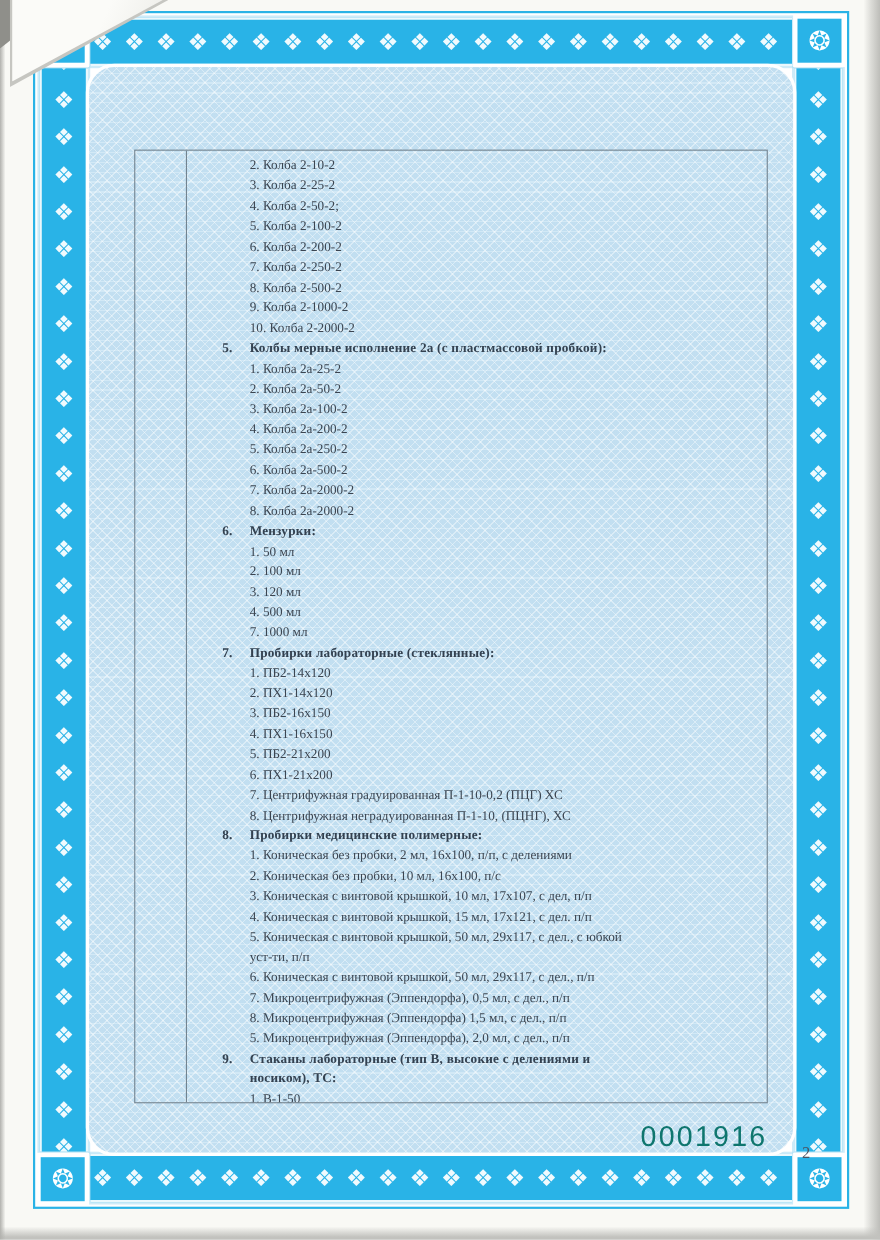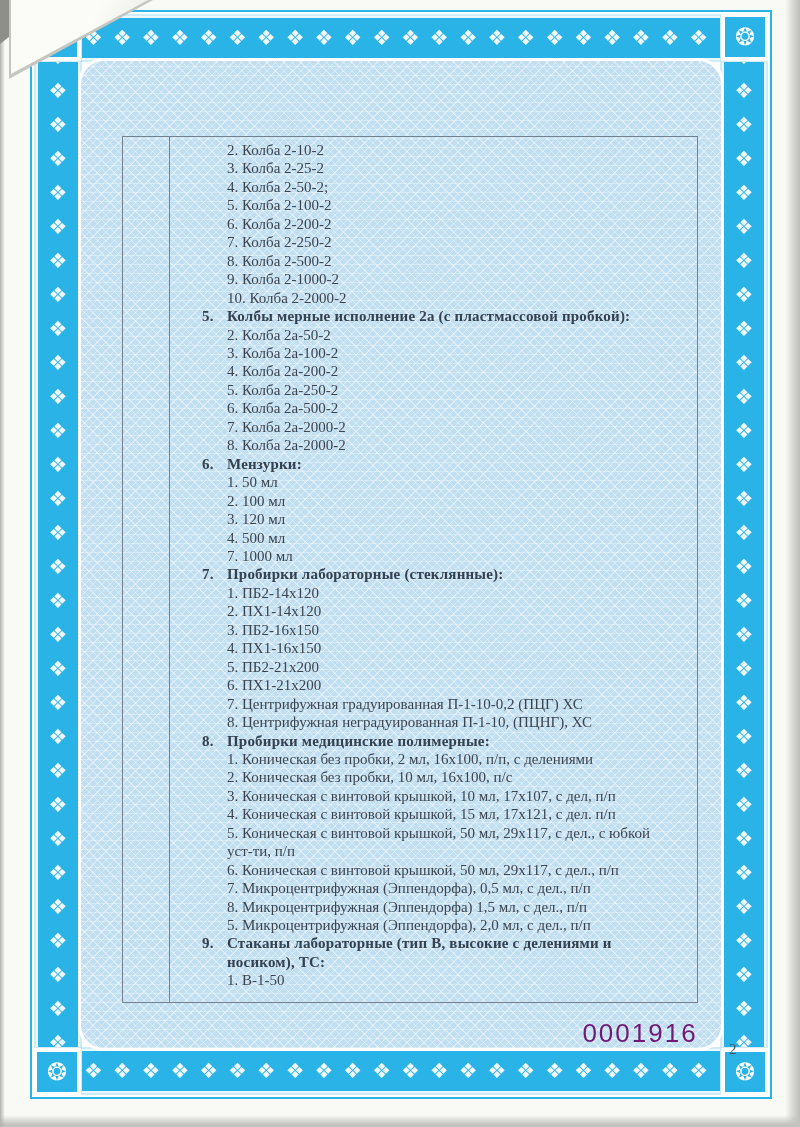--- a/index.html
+++ b/index.html
@@ -44,27 +44,27 @@
   .fold-shadow{position:absolute;left:0;top:0;width:154px;height:80px;z-index:41;
     clip-path:polygon(9px 0,153px 0,9px 79px);background:#c6c6c1;}
   .fold-paper{position:absolute;left:0;top:0;width:150px;height:76px;z-index:42;
     clip-path:polygon(11px 0,148px 0,11px 74px);
     background:linear-gradient(115deg,#fbfbf8 55%,#e7e7e2 100%);}
   
   .table{position:absolute;left:122px;top:136px;width:576px;height:867px;z-index:10;
     box-sizing:border-box;border:1px solid #72838f;}
   .table .divider{position:absolute;left:46px;top:0;bottom:0;width:1px;background:#72838f;}
   .content{position:absolute;left:47px;top:0;right:0;bottom:0;overflow:hidden;
-    padding:4px 16px 0 57px;font-size:15px;line-height:18.45px;color:#3b4551;}
+    padding:4px 16px 0 57px;font-size:12px;line-height:18.45px;color:#3b4551;}
   .item{white-space:pre-wrap;}
   .section-heading{position:relative;font-weight:bold;color:#334150;white-space:pre-wrap;letter-spacing:.2px;}
   .sec-num{position:absolute;left:-25px;top:0;}
   
   .serial{position:absolute;left:548px;top:1018px;width:184px;z-index:15;text-align:center;
-    font-family:"Liberation Sans",sans-serif;font-size:26px;letter-spacing:2px;color:#701a75;}
+    font-family:"Liberation Sans",sans-serif;font-size:26px;letter-spacing:2px;color:#0f766e;}
   .pagenum{position:absolute;left:729px;top:1041px;z-index:15;font-size:15px;color:#4a5462;}
 </style>
 </head>
 <body>
 
 <div class="stage">
 
   <div class="frame">
     <div class="orn h top">❖❖❖❖❖❖❖❖❖❖❖❖❖❖❖❖❖❖❖❖❖❖❖❖❖❖❖❖❖❖❖❖❖❖❖❖❖❖❖❖❖❖❖❖❖❖❖❖❖❖❖❖❖❖❖❖❖❖❖❖❖❖❖❖❖❖❖❖❖❖</div>
     <div class="orn h bottom">❖❖❖❖❖❖❖❖❖❖❖❖❖❖❖❖❖❖❖❖❖❖❖❖❖❖❖❖❖❖❖❖❖❖❖❖❖❖❖❖❖❖❖❖❖❖❖❖❖❖❖❖❖❖❖❖❖❖❖❖❖❖❖❖❖❖❖❖❖❖</div>
@@ -91,20 +91,21 @@
         <div class="item">2. Колба 2-10-2</div>
         <div class="item">3. Колба 2-25-2</div>
         <div class="item">4. Колба 2-50-2;</div>
         <div class="item">5. Колба 2-100-2</div>
         <div class="item">6. Колба 2-200-2</div>
         <div class="item">7. Колба 2-250-2</div>
         <div class="item">8. Колба 2-500-2</div>
         <div class="item">9. Колба 2-1000-2</div>
         <div class="item">10. Колба 2-2000-2</div>
         <div class="section-heading"><span class="sec-num">5.</span><span>Колбы мерные исполнение 2а (с пластмассовой пробкой):</span></div>
+        <div class="item">1. Колба 2а-25-2</div>
         <div class="item">2. Колба 2а-50-2</div>
         <div class="item">3. Колба 2а-100-2</div>
         <div class="item">4. Колба 2а-200-2</div>
         <div class="item">5. Колба 2а-250-2</div>
         <div class="item">6. Колба 2а-500-2</div>
         <div class="item">7. Колба 2а-2000-2</div>
         <div class="item">8. Колба 2а-2000-2</div>
         <div class="section-heading"><span class="sec-num">6.</span><span>Мензурки:</span></div>
         <div class="item">1. 50 мл</div>
         <div class="item">2. 100 мл</div>

